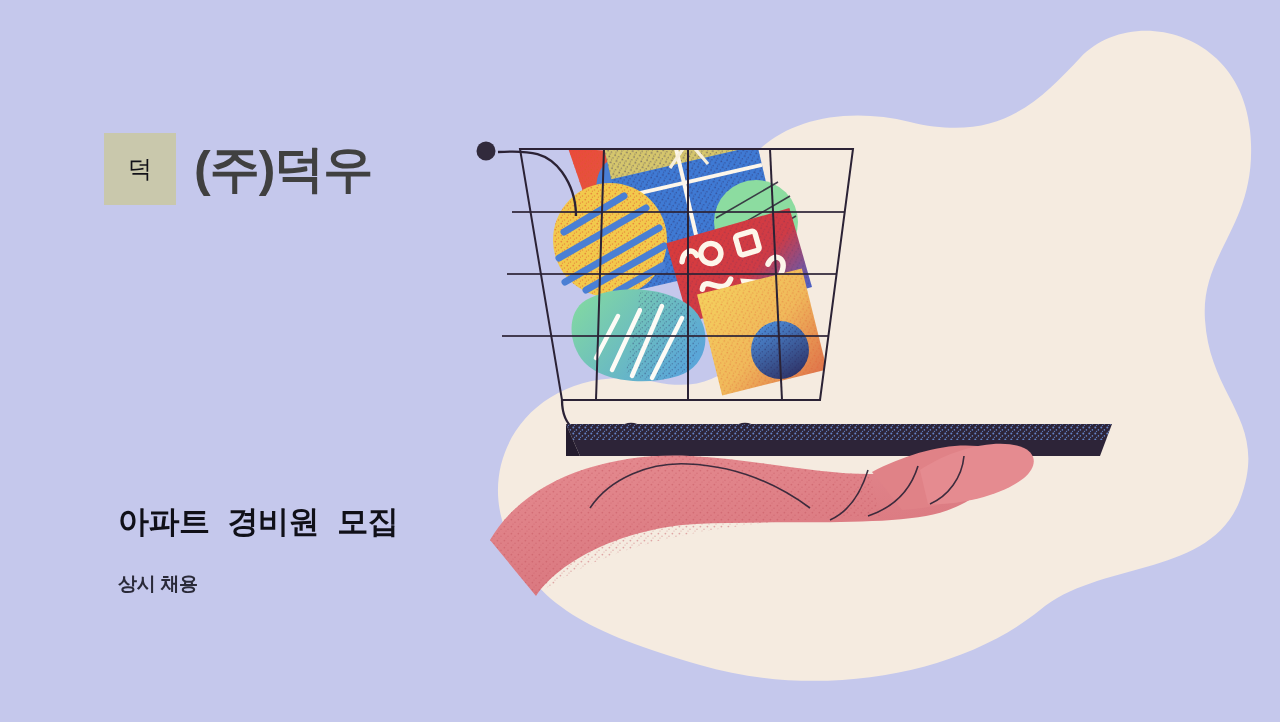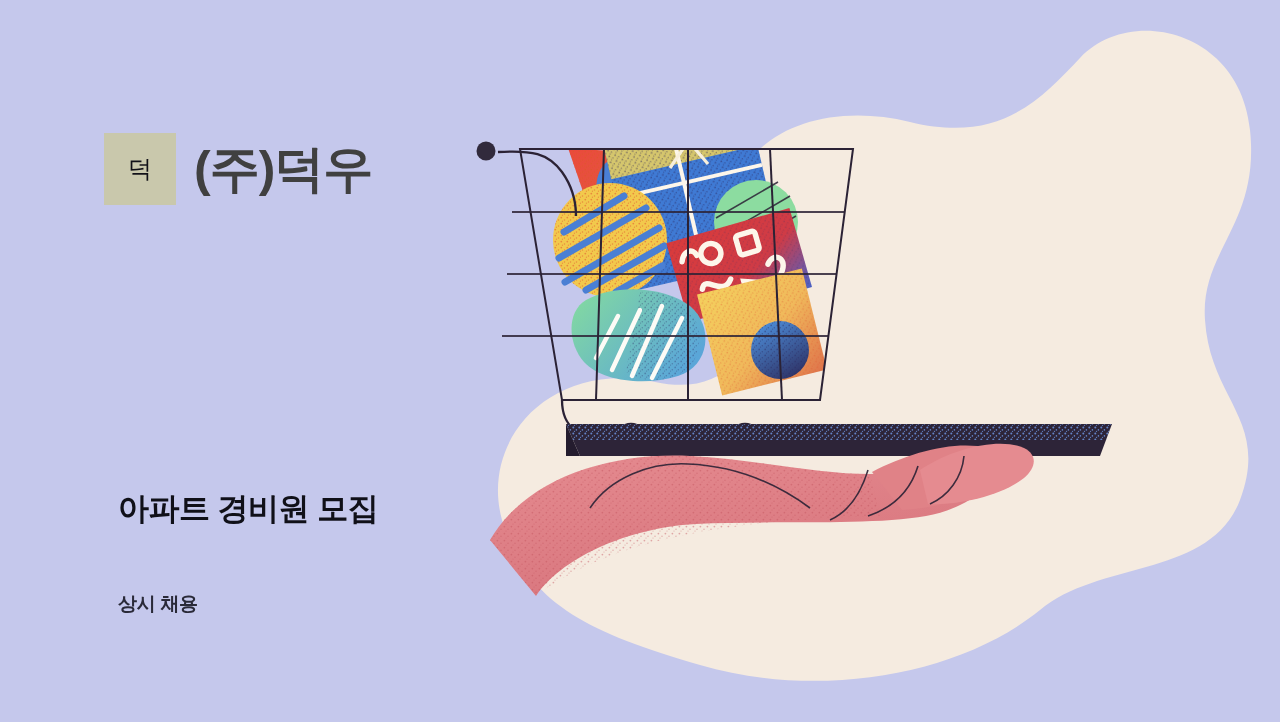--- a/index.html
+++ b/index.html
@@ -23,28 +23,28 @@
   .logo-badge{
     width:72px;height:72px;background:#c9c8ac;
     display:flex;align-items:center;justify-content:center;
     color:#111118;font-size:24px;font-weight:400;line-height:1;
   }
   .company-name{
     font-size:50px;font-weight:700;color:#404040;
     letter-spacing:-1px;white-space:nowrap;line-height:1;
   }
   .job-title{
-    position:absolute;left:118px;top:490px;
+    position:absolute;left:118px;top:505px;
     font-size:31px;font-weight:700;color:#101018;
-    letter-spacing:-0.5px;white-space:nowrap;line-height:1.2;
+    letter-spacing:-0.5px;white-space:nowrap;line-height:1.2;font-family:Liberation Mono, monospace;
   }
   .job-subtitle{
     position:absolute;left:118px;top:573px;
     font-size:19px;font-weight:700;color:#2a2a38;
-    letter-spacing:-0.3px;white-space:nowrap;line-height:1.2;margin-top:20px;
+    letter-spacing:-0.3px;white-space:nowrap;line-height:1.2;
   }
 </style>
 </head>
 <body>
 
 <div id="card">
 
   <div id="illustration">
     <svg viewBox="0 0 840 722" xmlns="http://www.w3.org/2000/svg">
       <defs>

